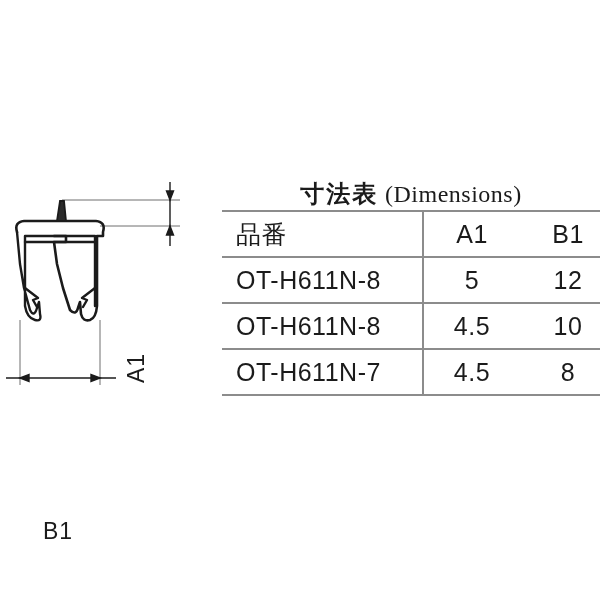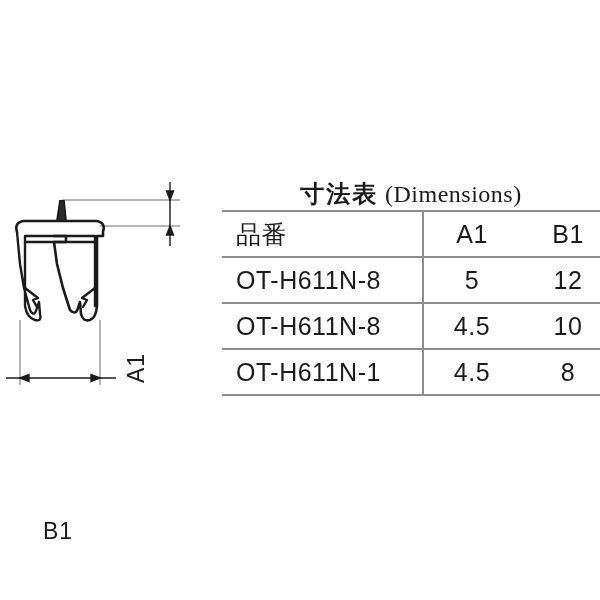--- a/index.html
+++ b/index.html
@@ -217,21 +217,21 @@
           <td class="col-part">OT-H611N-8</td>
           <td class="col-a1">5</td>
           <td class="col-b1">12</td>
         </tr>
         <tr>
           <td class="col-part">OT-H611N-8</td>
           <td class="col-a1">4.5</td>
           <td class="col-b1">10</td>
         </tr>
         <tr>
-          <td class="col-part">OT-H611N-1</td>
+          <td class="col-part">OT-H611N-7</td>
           <td class="col-a1">4.5</td>
           <td class="col-b1">8</td>
         </tr>
       </tbody>
     </table>
   </div>
 
 </div>
 
 </body></html>

